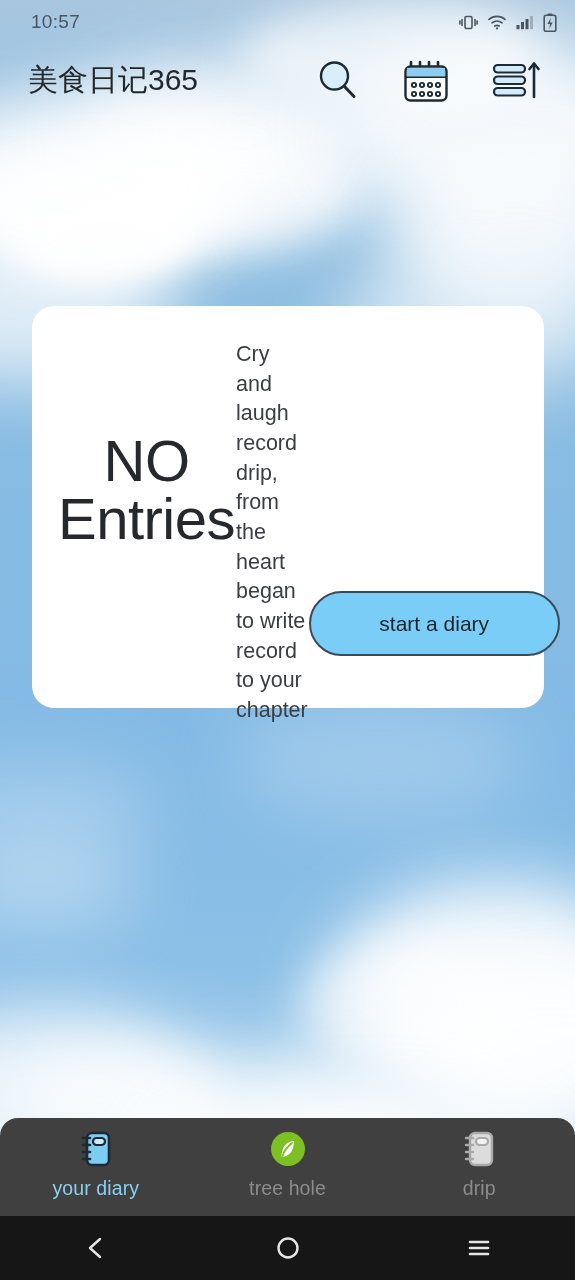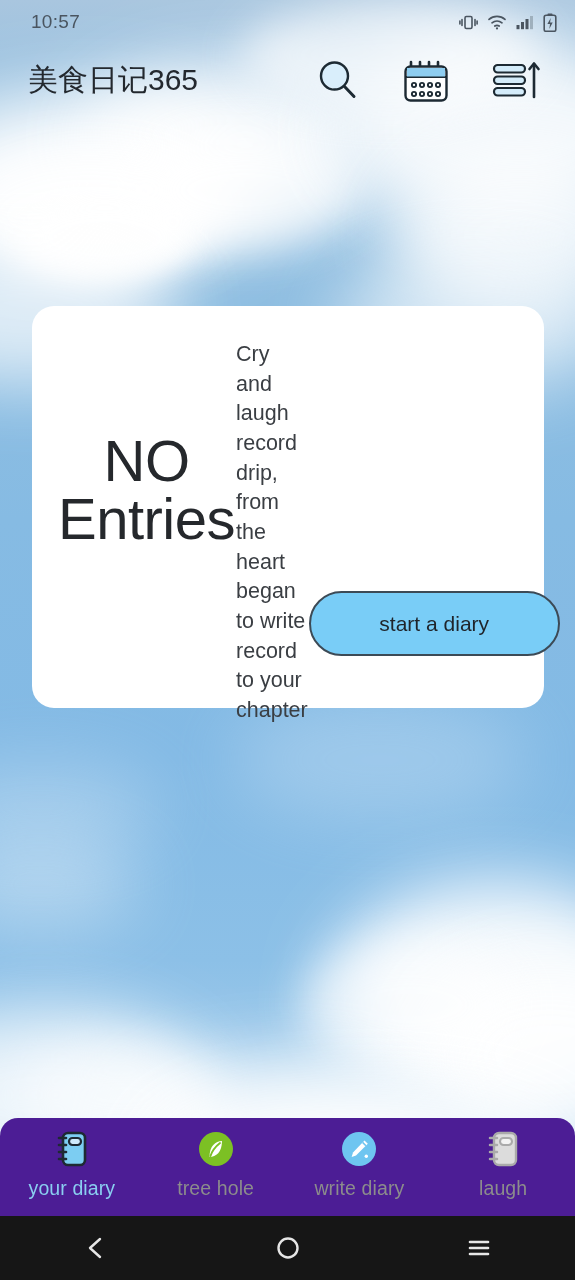--- a/index.html
+++ b/index.html
@@ -115,21 +115,21 @@
     font-size:21px;
     color:#1f242a;
     font-family:"Liberation Sans", sans-serif;
     cursor:pointer;
     display:flex; align-items:center; justify-content:center;
   }
 
   
   #tabbar {
     position:absolute; left:0; right:0; top:1118px; height:98px;
-    background:#4c1d95;
+    background:#404040;
     border-radius:18px 18px 0 0;
     display:flex; align-items:flex-start;
     z-index:30;
     padding-top:9px;
   }
   .tab {
     flex:1;
     display:flex; flex-direction:column; align-items:center;
     cursor:pointer;
     gap:6px;
@@ -295,46 +295,35 @@
       <span class="tab-icon">
         <svg width="40" height="40" viewBox="0 0 40 40">
           <circle cx="20" cy="20" r="17" fill="#7cc024"></circle>
           <path d="M26 12 C26 23 20 28 13.5 28 C13.5 17 19.5 12 26 12 Z" fill="#ffffff"></path>
           <path d="M24 14 C19 18 16 22 14.5 27" stroke="#7cc024" stroke-width="1.9" fill="none" stroke-linecap="round"></path>
         </svg>
       </span>
       <span class="tab-label">tree hole</span>
     </div>
 
-    <div class="tab">
-      <span class="tab-icon">
-        <svg width="40" height="40" viewBox="0 0 40 40">
-          <circle cx="20" cy="20" r="17" fill="#6ec5f0"></circle>
-          <path d="M25.5 11.5 L28.8 14.8 L17 26.6 L12.6 28 L14 23.6 Z" fill="#ffffff"></path>
-          <path d="M23.6 13.4 L26.9 16.7" stroke="#6ec5f0" stroke-width="1.6"></path>
-          <circle cx="27.3" cy="27.3" r="1.7" fill="#ffffff"></circle>
-        </svg>
-      </span>
-      <span class="tab-label">write diary</span>
-    </div>
 
     <div class="tab">
       <span class="tab-icon">
         <svg width="38" height="40" viewBox="0 0 38 40">
           <rect x="10" y="4" width="22" height="32" rx="5" fill="#dcdcdc" stroke="#aaaaaa" stroke-width="2.4"></rect>
           <rect x="16" y="9" width="12" height="7" rx="3.5" fill="#f3f3f3" stroke="#aaaaaa" stroke-width="2.1"></rect>
           <g stroke="#aaaaaa" stroke-width="2.5" stroke-linecap="round">
             <path d="M6 9 h7"></path>
               <path d="M6 16 h7"></path>
               <path d="M6 23 h7"></path>
               <path d="M6 30 h7"></path>
           </g>
         </svg>
       </span>
-      <span class="tab-label">laugh</span>
+      <span class="tab-label">drip</span>
     </div>
   </div>
 
   <div id="navbar">
     <div class="nav-btn">
       <svg width="26" height="26" viewBox="0 0 26 26">
         <path d="M17 4 L7 13 L17 22" fill="none" stroke="#e6e6e6" stroke-width="2.4" stroke-linecap="round" stroke-linejoin="round"></path>
       </svg>
     </div>
     <div class="nav-btn">

